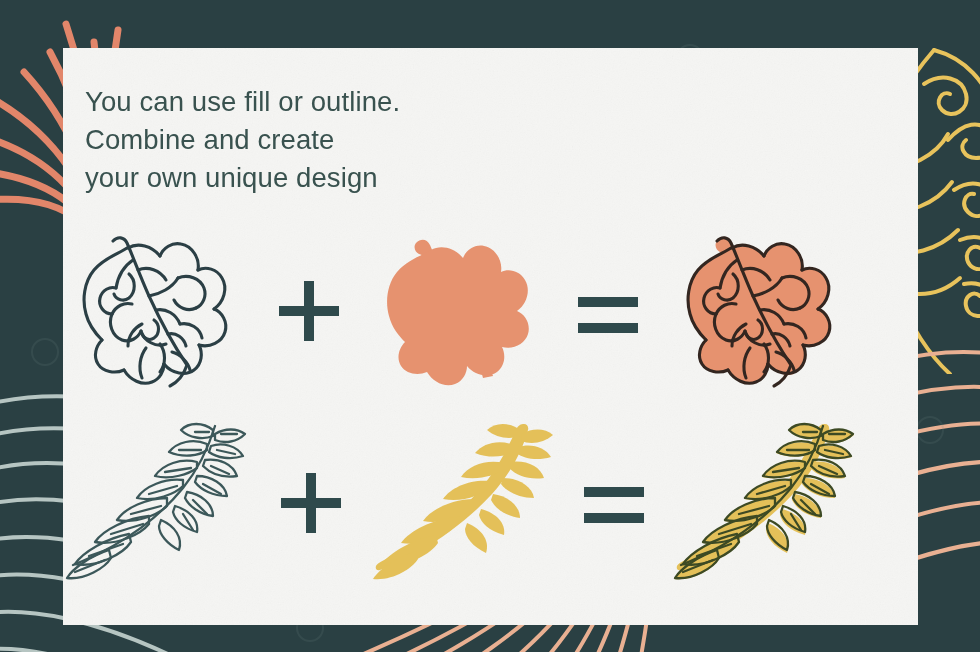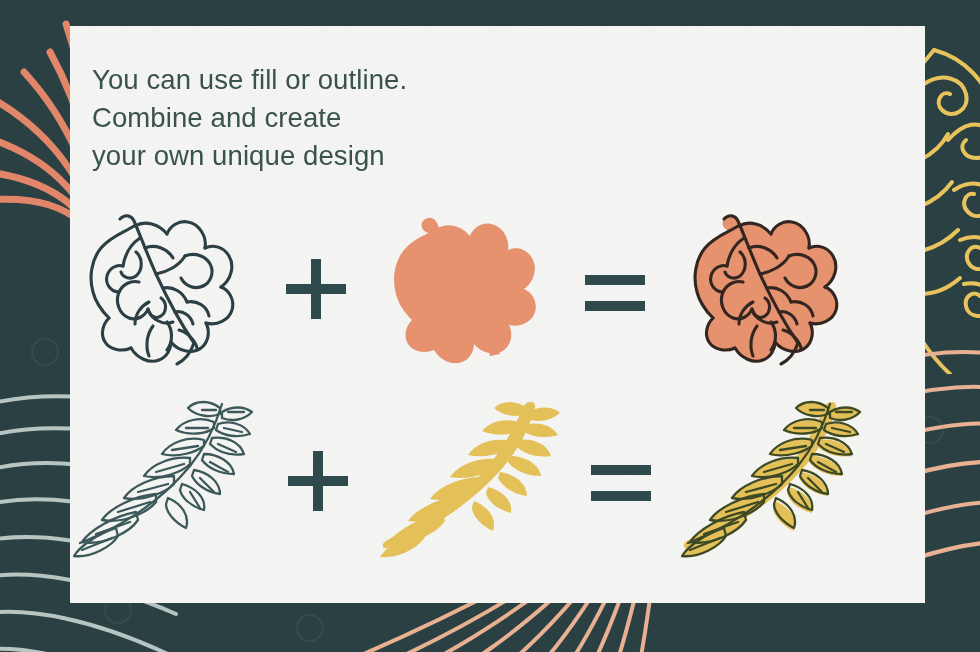--- a/index.html
+++ b/index.html
@@ -31,26 +31,25 @@
   #bg-yellow-leaf  { right: -18px; top: 44px;   width: 160px; height: 330px; }
   #bg-left-waves   { left: -10px;  top: 372px;  width: 200px; height: 290px; }
   #bg-right-waves  { right: -8px;  top: 330px;  width: 190px; height: 240px; }
   #bg-bottom-waves { left: 300px;  bottom: -46px; width: 470px; height: 150px; }
   #bg-watermarks   { left: 0; top: 0; width: 980px; height: 652px; opacity: .30; }
 
   
   #card {
     position: absolute;
     left: 63px;
-    top: 26px;
+    top: 48px;
     width: 855px;
     height: 577px;
     background: #f6f6f4;
     overflow: hidden;
-    margin-left: 7px;
   }
   #card-texture {
     position: absolute;
     inset: 0;
     opacity: .55;
   }
 
   
   #headline {
     position: absolute;

